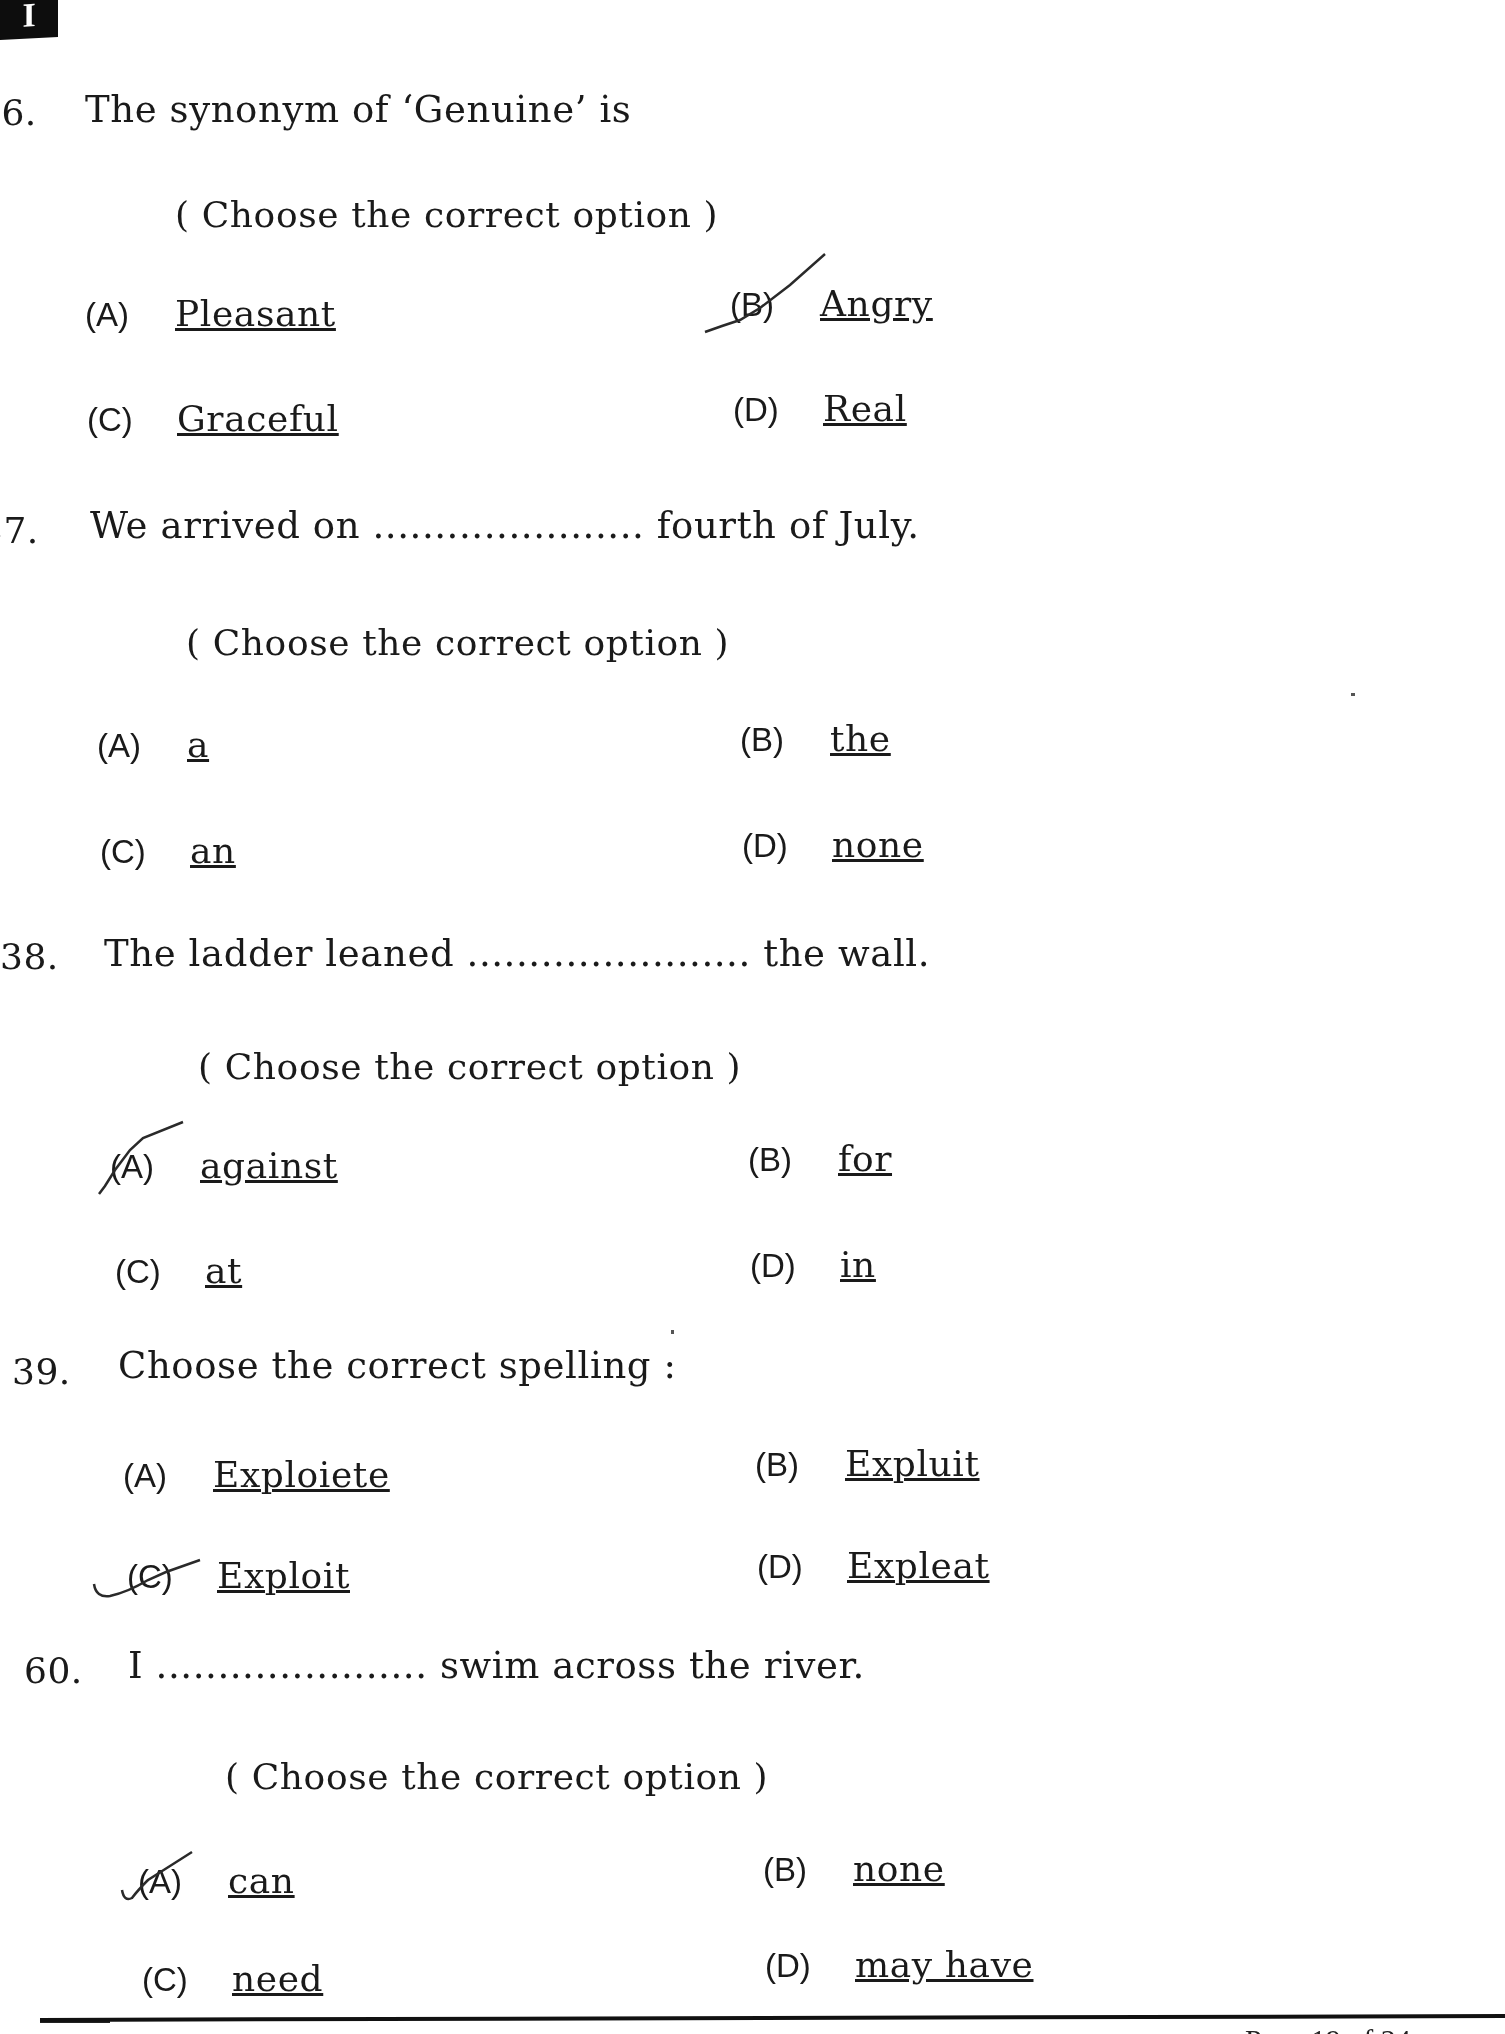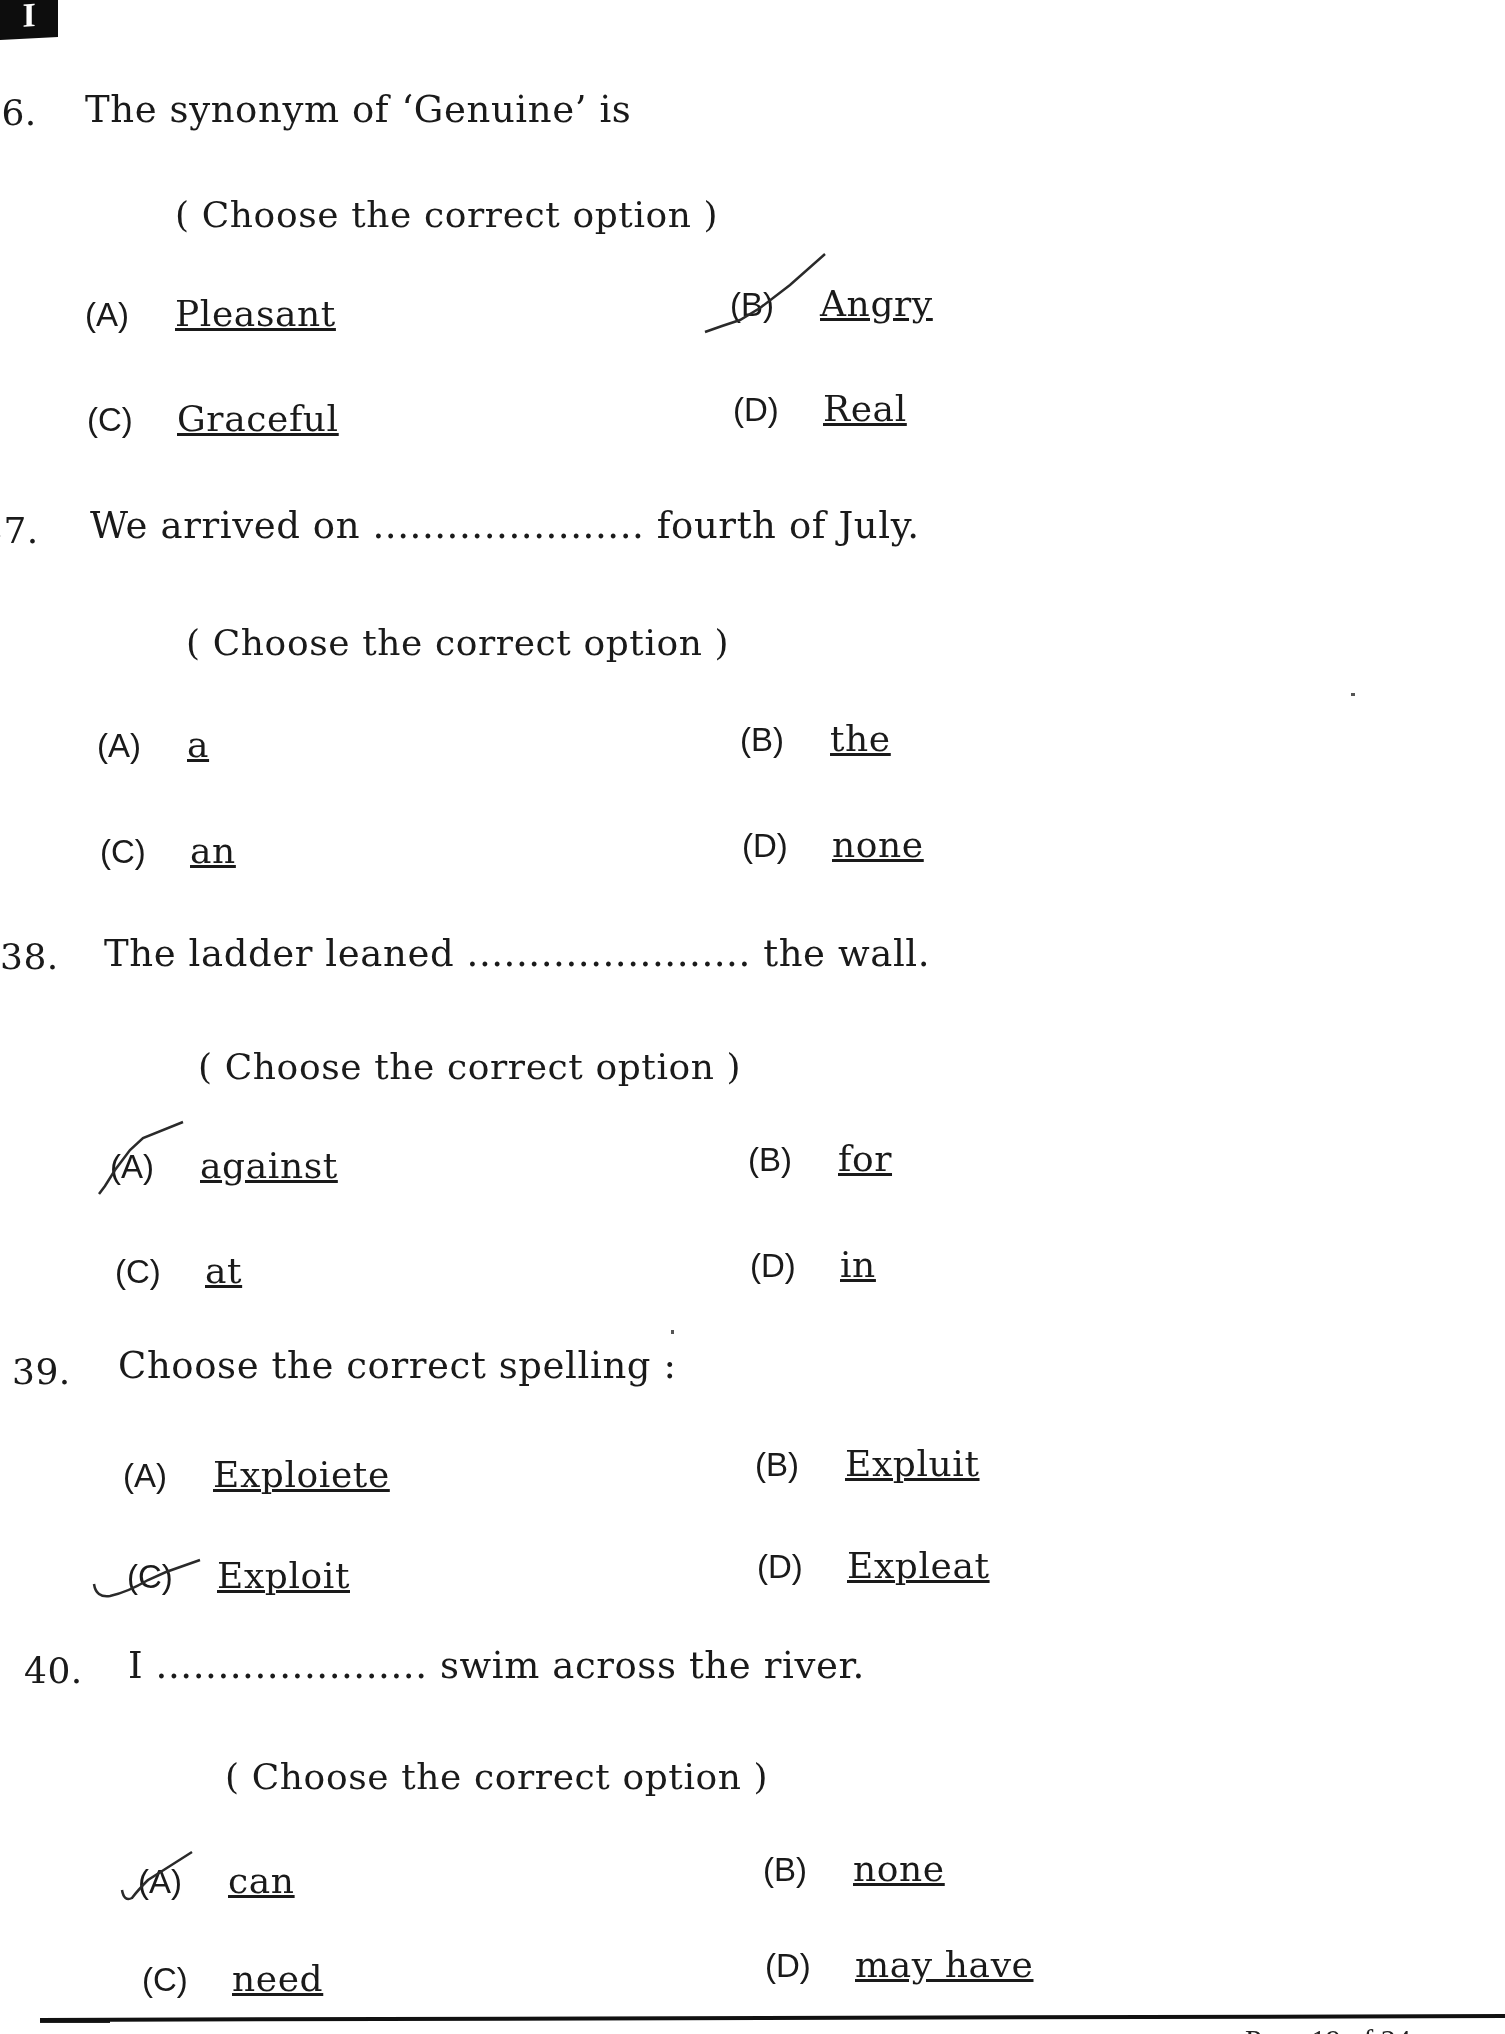--- a/index.html
+++ b/index.html
@@ -199,21 +199,21 @@
   <svg class="tick" style="left:88px; top:1558px;" width="120" height="50">
     <path d="M6 26 Q8 40 22 38 Q40 34 60 22 L78 14 L112 2" stroke="#2a2a2a" stroke-width="2.5" fill="none"></path>
   </svg>
   <div class="opt" style="left:757px; top:1545px;">
     <span class="lbl">(D)</span>
     <span class="txt">Expleat</span>
   </div>
 </section>
 
 <section>
-  <div class="qnum" style="left:24px; top:1650px;">40.</div>
+  <div class="qnum" style="left:24px; top:1650px;">60.</div>
   <div class="qtext" style="left:128px; top:1644px;">I ...................... swim across the river.</div>
   <div class="choose" style="left:225px; top:1748px;">( Choose the correct option )</div>
   <div class="opt" style="left:138px; top:1860px;">
     <span class="lbl">(A)</span>
     <span class="txt">can</span>
   </div>
   <svg class="tick" style="left:118px; top:1850px;" width="80" height="60">
     <path d="M4 40 Q6 52 14 48 Q20 40 30 30 L52 16 L74 2" stroke="#2a2a2a" stroke-width="2.5" fill="none"></path>
   </svg>
   <div class="opt" style="left:763px; top:1848px;">

